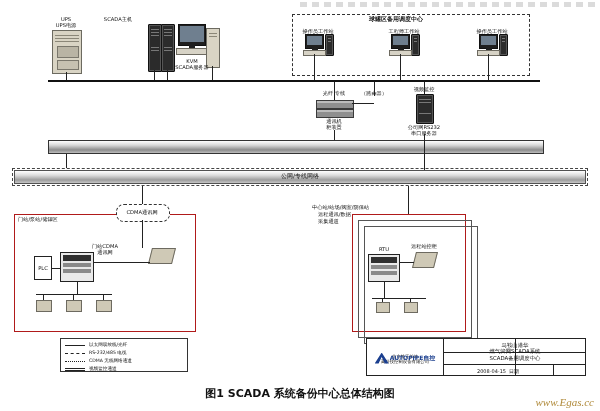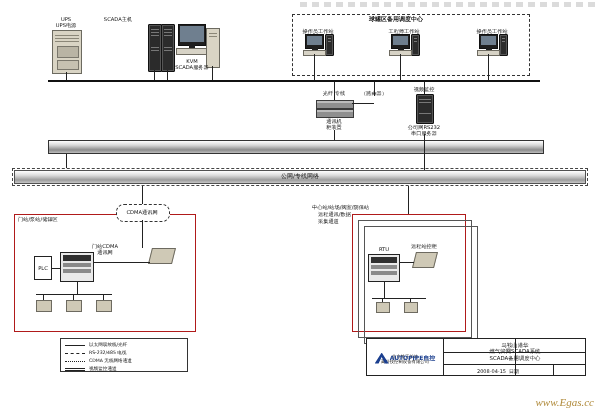--- a/index.html
+++ b/index.html
@@ -297,15 +297,16 @@
       <div style="font-size:5.4px;margin-top:1px;">SCADA备用调度中心</div>
     </div>
 
     <div class="cell" style="left:76px;top:25px;width:110px;height:13px;">
       <span>2008-04-15</span>
       <span style="margin-left:3px;">日期</span>
     </div>
     <div class="cell" style="left:186px;top:25px;width:34px;height:13px;"></div>
   </div>
 
+  <div class="caption">图1  SCADA 系统备份中心总体结构图</div>
   <div class="wm">www.Egas.cc</div>
 
 </div>
 
 </body></html>

